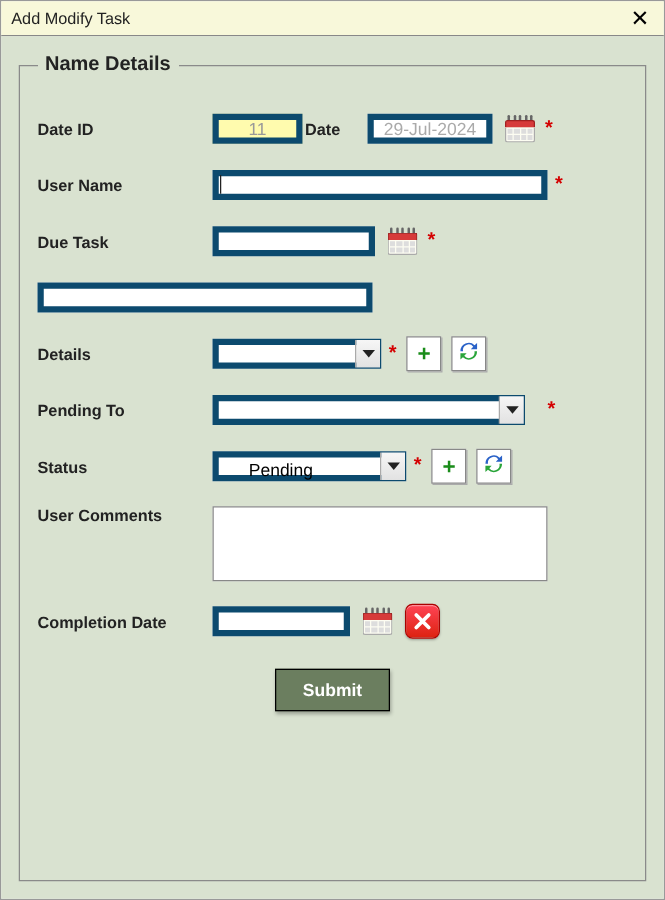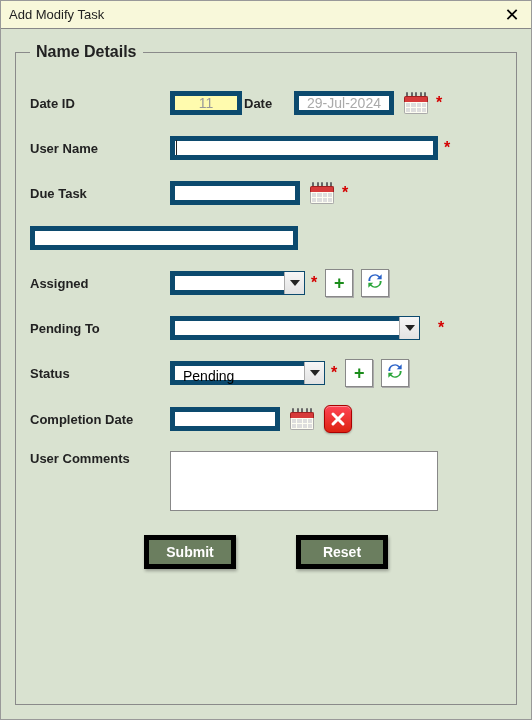--- a/index.html
+++ b/index.html
@@ -109,21 +109,21 @@
   .input.due-date { width: 130px; }
   .input.doc-link { width: 268px; }
   .input.comp-date { width: 110px; }
   .select {
     padding-right: 18px;
     position: relative;
     background: #fff;
   }
   .select.priority { width: 135px; }
   .select.assigned { width: 250px; }
-  .select.status { width: 155px; padding-left:8px;}
+  .select.status { width: 155px; padding-left:24px;}
   .select-wrap { position: relative; display: inline-block; }
   .select-arrow {
     position: absolute;
     right: 1px;
     top: 1px;
     bottom: 1px;
     width: 20px;
     background: linear-gradient(#f6f6f6,#e2e2e2);
     border-left: 1px solid #aaa;
     display: flex;
@@ -210,21 +210,21 @@
     gap: 60px;
     margin-top: 24px;
   }
   .btn {
     width: 92px;
     height: 34px;
     background: #6b7e5f;
     color: #fff;
     font-size: 14px;
     font-weight: bold;
-    border: 5px solid #000000;
+    border: 1px solid #000000;
     box-shadow: 1px 2px 3px rgba(0,0,0,.3);
     display: flex;
     align-items: center;
     justify-content: center;
     cursor: default;
   }
   .cursor-caret {
     display:inline-block;width:1px;height:15px;background:#222;vertical-align:middle;
   }
 </style>
@@ -308,21 +308,21 @@
           </span>
         </span>
         <span class="asterisk">*</span>
       </div>
 
       <div class="row">
         <input class="input doc-link" value="" style="">
       </div>
 
       <div class="row">
-        <span class="label">Assigned</span>
+        <span class="label">Details</span>
         <span class="select-wrap">
           <div class="select priority"></div>
           <span class="select-arrow"></span>
         </span>
         <span class="asterisk">*</span>
         <span class="icon-btn bordered">
           <span class="plus">+</span>
         </span>
         <span class="icon-btn bordered">
           <span class="refresh">
@@ -356,20 +356,25 @@
         <span class="icon-btn bordered">
           <span class="refresh">
             <svg viewBox="0 0 24 24">
                 <path d="M4 12a8 8 0 0 1 13.6-5.7L20 4v6h-6l2.3-2.3A5.5 5.5 0 0 0 6.5 12" fill="#2a62c8"></path>
                 <path d="M20 12a8 8 0 0 1-13.6 5.7L4 20v-6h6l-2.3 2.3A5.5 5.5 0 0 0 17.5 12" fill="#2aa53a"></path>
               </svg>
           </span>
         </span>
       </div>
 
+      <div class="row" style="align-items:flex-start">
+        <span class="label">User Comments</span>
+        <textarea class="comments" style=""></textarea>
+      </div>
+
       <div class="row">
         <span class="label">Completion Date</span>
         <input class="input comp-date" value="" style="">
         <span class="icon-btn">
           <span class="cal">
             <span class="spiral">
                 <span></span>
                 <span></span>
                 <span></span>
                 <span></span>
@@ -388,25 +393,19 @@
               </span>
           </span>
         </span>
         <span class="delete-btn">
           <svg viewBox="0 0 16 16">
               <path d="M3 3 L13 13 M13 3 L3 13" stroke="#fff" stroke-width="3" stroke-linecap="round"></path>
             </svg>
         </span>
       </div>
 
-      <div class="row" style="align-items:flex-start">
-        <span class="label">User Comments</span>
-        <textarea class="comments" style=""></textarea>
-      </div>
-
       <div class="button-row">
         <div class="btn">Submit</div>
-        <div class="btn">Reset</div>
       </div>
 
     </fieldset>
   </div>
 </div>
 
 </body></html>

